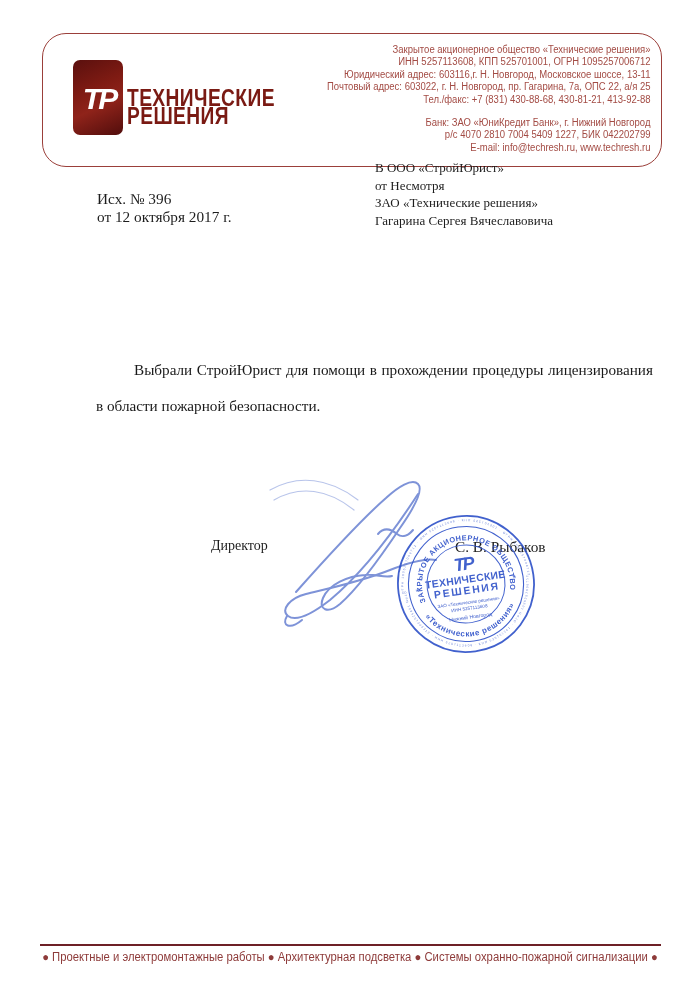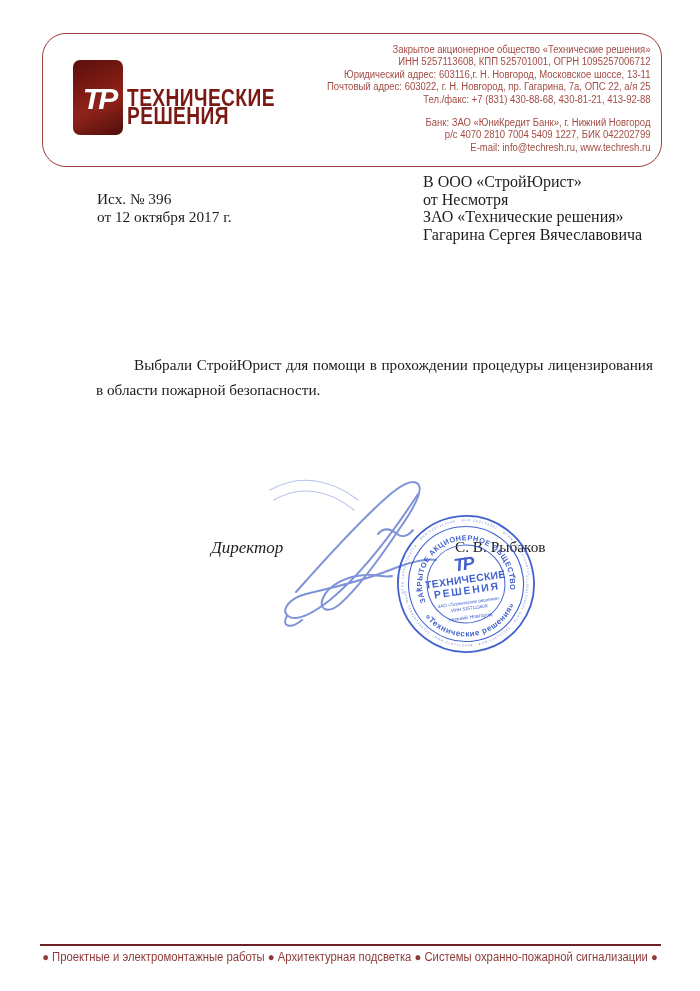--- a/index.html
+++ b/index.html
@@ -31,33 +31,33 @@
     color:#a34b44; transform:scaleX(0.95); transform-origin:right top; white-space:nowrap;
   }
   .header-details .group2 { margin-top:11px; }
 
   
   .ref {
     position:absolute; left:97px; top:190px;
     font-size:15.3px; line-height:17.6px;
   }
   .recipient {
-    position:absolute; left:375px; top:173px;
-    font-size:16px; line-height:17.6px;margin-left:48px;
+    position:absolute; left:375px; top:159px;
+    font-size:13px; line-height:17.6px;
   }
 
   
   .body-text {
     position:absolute; left:96px; top:352px; width:557px;
-    font-size:15.2px; line-height:25px; text-align:justify; color:#191919;
+    font-size:15.2px; line-height:36px; text-align:justify; color:#191919;
   }
   .body-text p { margin:0; text-indent:38px; }
 
   
-  .sig-role { position:absolute; left:211px; top:538px; font-size:17px;font-style:italic; }
+  .sig-role { position:absolute; left:211px; top:538px; font-size:14px; }
   .sig-name { position:absolute; left:455px; top:538px; font-size:15.3px; }
 
   .signature-svg { position:absolute; left:268px; top:470px; }
   .signature-svg path { fill:none; stroke:#7e93d8; stroke-width:2; stroke-linecap:round; }
   .signature-svg .faint { stroke-width:1.2; opacity:.55; }
 
   .stamp-svg { position:absolute; left:396px; top:514px; opacity:0.9; }
   .stamp-svg circle { fill:none; stroke:#2d50c8; }
   .stamp-svg text { fill:#2d50c8; font-family:"Liberation Sans", sans-serif; }
   .st-arc   { font-size:7.4px; font-weight:bold; letter-spacing:0.5px; }

